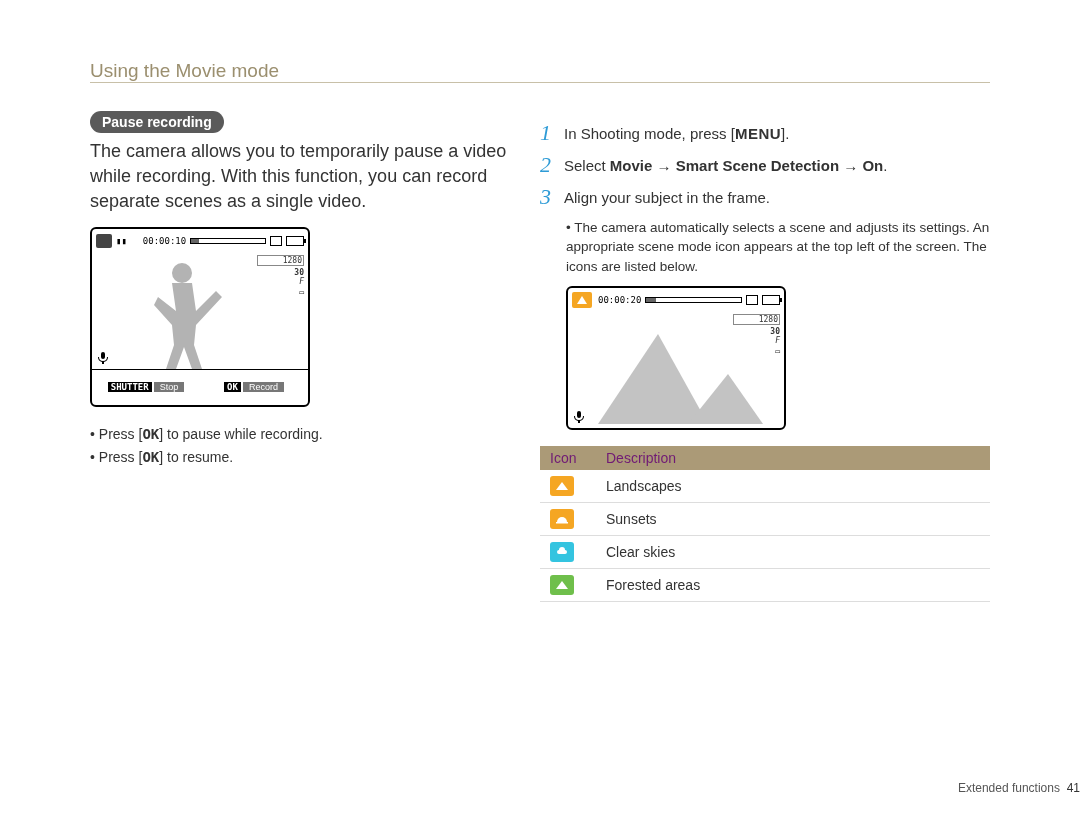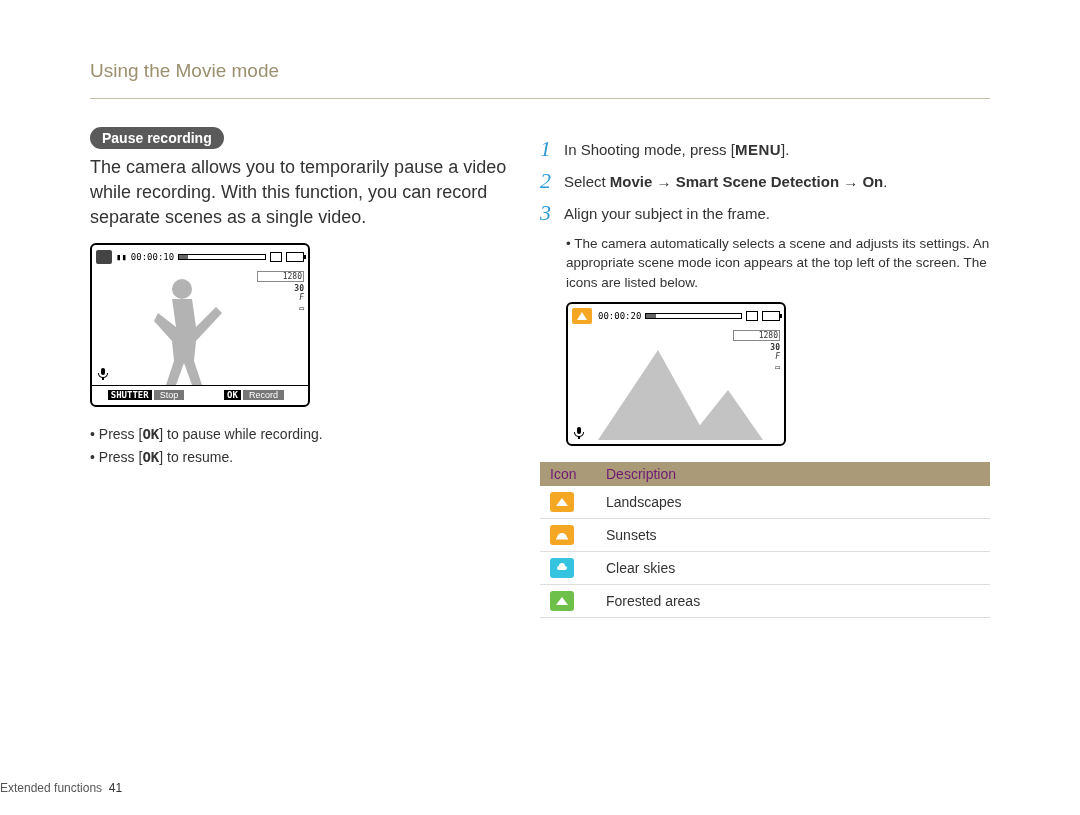--- a/index.html
+++ b/index.html
@@ -10,21 +10,21 @@
     background: #ffffff;
     font-family: Arial, Helvetica, sans-serif;
     color: #333;
     position: relative;
     padding: 60px 90px 30px 90px;
   }
   .page-header {
     font-size: 19px;
     color: #9b8f6f;
     border-bottom: 1px solid #c8c0a8;
-    padding-bottom: 16px;
+    padding-bottom: 0;
     margin-bottom: 28px;
     font-weight: 400;
   }
   .columns { display: flex; }
   .col { flex: 1; min-width: 0; }
 
   .pill {
     display: inline-block;
     background: #5a5a5a;
     color: #fff;
@@ -74,21 +74,21 @@
   .boy-svg { position: absolute; left: 50px; top: 30px; }
   .mountain-svg { position: absolute; left: 10px; bottom: 0; }
   .mic { position: absolute; left: 4px; bottom: 4px; width: 14px; height: 14px; }
   .mic svg { display: block; }
   .screen-right { position: absolute; right: 4px; top: 26px; font-family: monospace; font-size: 8px; color: #333; text-align: right; }
   .screen-right div { margin-bottom: 2px; padding-left: 25px; }
   .res-badge { border: 1px solid #888; padding: 0 1px; }
 
   .screen-bottom {
     border-top: 1px solid #000;
-    display: flex; height: 20px; font-size: 10px;
+    display: flex; height: 36px; font-size: 10px;
   }
   .sb-cell { flex: 1; display: flex; align-items: center; justify-content: center; }
   .sb-key { background: #000; color: #fff; font-weight: 700; padding: 0 3px; font-family: monospace; font-size: 9px; }
   .sb-lbl { background: #777; color: #fff; padding: 0 6px; margin-left: 2px; font-size: 9px; }
 
   .bullets { font-size: 14px; line-height: 1.7; margin: 4px 0 0 0; padding: 0; list-style: none; }
   .bullets li::before { content: "• "; }
   .ok-glyph { font-family: monospace; font-weight: 700; border: 0; }
 
   .section-title {
@@ -127,40 +127,40 @@
     background: #ab9a77; color: #701a75; font-weight: 400;
     text-align: left; padding: 4px 10px; font-size: 14px;
   }
   .icon-table th:first-child { width: 56px; }
   .icon-table td { padding: 6px 10px; border-bottom: 1px solid #ddd; vertical-align: middle; }
   .icon-cell {
     width: 24px; height: 20px; border-radius: 3px;
     display: flex; align-items: center; justify-content: center;
     color: #fff;
   }
-  .footer { position: absolute; bottom: 20px; left: 0; right: 0; text-align: left; font-size: 12px; color: #555; }
+  .footer { position: absolute; bottom: 20px; left: 0; right: 0; text-align: right; font-size: 12px; color: #555; }
   .footer .pg { font-weight: 400; color: #333; }
 </style>
 </head>
 <body>
 
 <div class="page-header">Using the Movie mode</div>
 
 <div class="columns">
 
   <div class="col">
     <div class="pill">Pause recording</div>
     <div class="body-text">The camera allows you to temporarily pause a video while recording. With this function, you can record separate scenes as a single video.</div>
 
     <div class="screen">
       <div class="screen-inner">
         <div class="screen-top">
           <div class="top-icon"></div>
           <span style="font-weight:bold">▮▮</span>
-          <span style="margin-left:4px">00:00:10</span>
+          <span style="margin-left:16px">00:00:10</span>
           <div class="bar"></div>
           <div class="card"></div>
           <div class="batt"></div>
         </div>
         <div class="screen-right">
           <div class="res-badge">1280</div>
           <div><b>30</b><br><span style="font-style:italic">F</span></div>
           <div>▭</div>
         </div>
         <div class="boy-svg">

